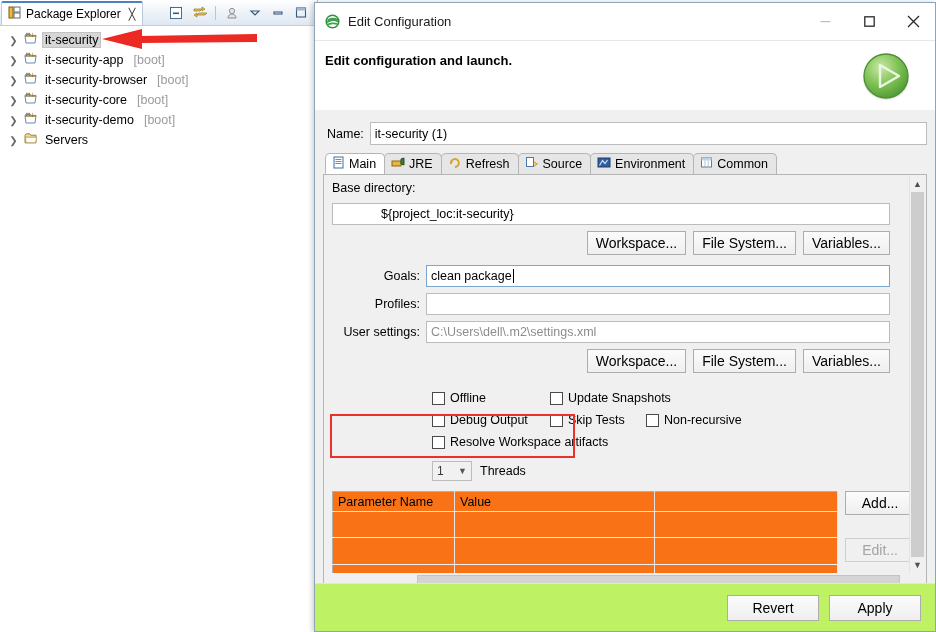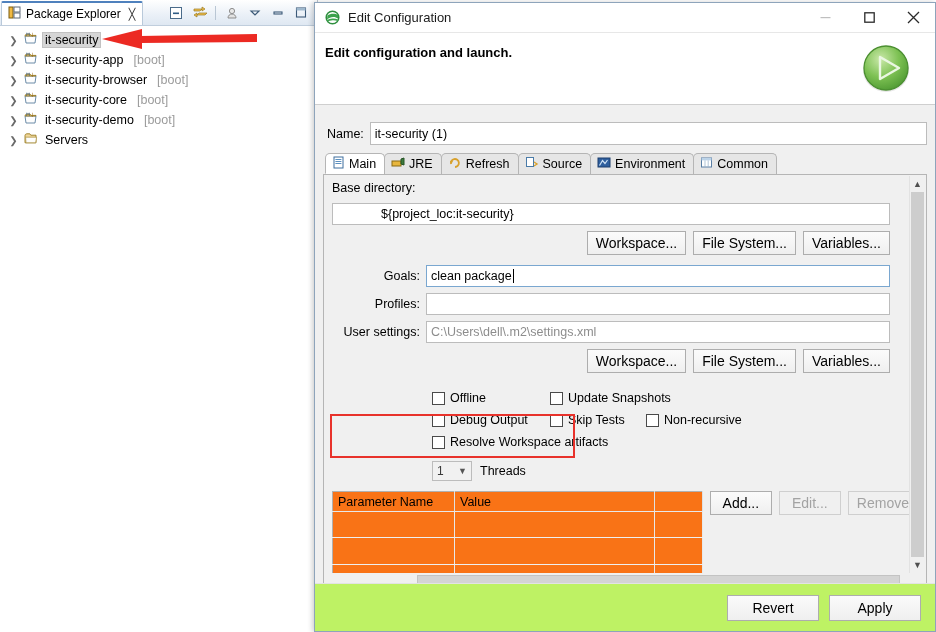--- a/index.html
+++ b/index.html
@@ -66,21 +66,21 @@
 
   
   #dialog {
     position: absolute; left: 314px; top: 2px;
     width: 622px; height: 630px;
     background: #f0f0f0;
     border: 1px solid #8ea4bb;
     box-shadow: -2px 0 5px rgba(0,0,0,0.18);
   }
   .dlg-titlebar {
-    height: 30px; background: #ffffff;
+    height: 38px; background: #ffffff;
     display: flex; align-items: center;
     border-bottom: 1px solid #e7e7e7;
     justify-content: center;
   }
   .dlg-title-text { font-size: 13px; color: #1a1a1a; margin-left: 8px; }
   .dlg-winbtns { margin-left: auto; display: flex; align-items: stretch; height: 100%; }
   .winbtn { width: 44px; display: flex; align-items: center; justify-content: center; }
   .winbtn.dis { opacity: 0.35; }
 
   .dlg-header {
@@ -187,21 +187,21 @@
   }
   table.params th {
     font-weight: normal; font-size: 12.5px; text-align: left;
     padding: 2px 5px; border-right: 1px solid #e0e0e0;
     border-bottom: 1px solid #e8e8e8; height: 20px; color: #000;
   }
   table.params td {
     border-right: 1px solid #e8e8e8; border-bottom: 1px solid #efefef;
     height: 24px;
   }
-  .tbtns { display: flex; flex-direction: row; gap: 7px; }
+  .tbtns { display: flex; flex-direction: column; gap: 23px; }
 
   .vscroll {
     position: absolute; right: 1px; top: 1px; bottom: 16px; width: 16px;
     background: #f0f0f0; border-left: 1px solid #e2e2e2;
     display: flex; flex-direction: column; align-items: center;
   }
   .vscroll .sarrow { height: 16px; display: flex; align-items: center; justify-content: center;
     font-size: 9px; color: #505050; }
   .vscroll .sthumb { flex: 1; width: 13px; background: #cdcdcd; margin: 0; }
   .hscroll {

